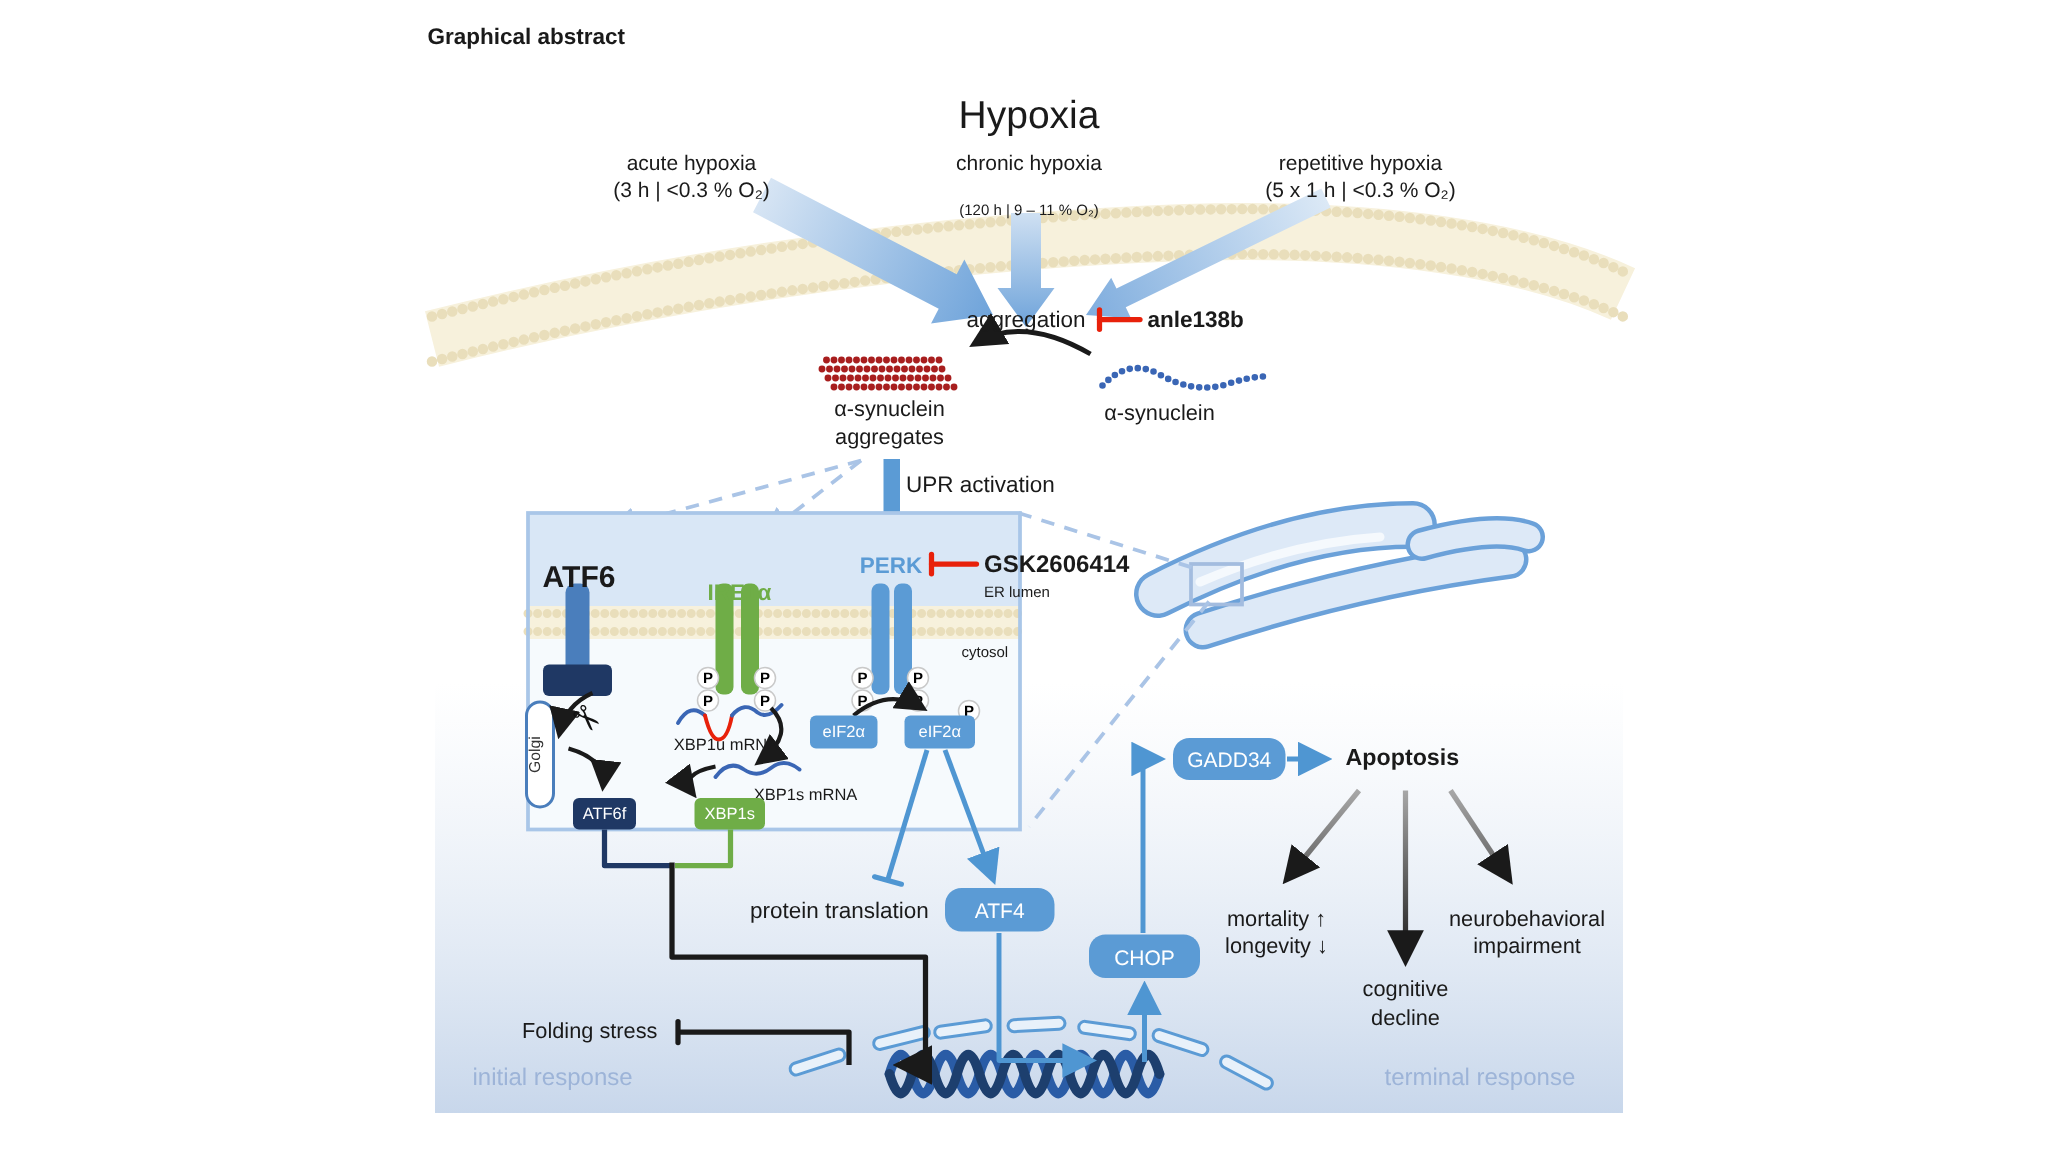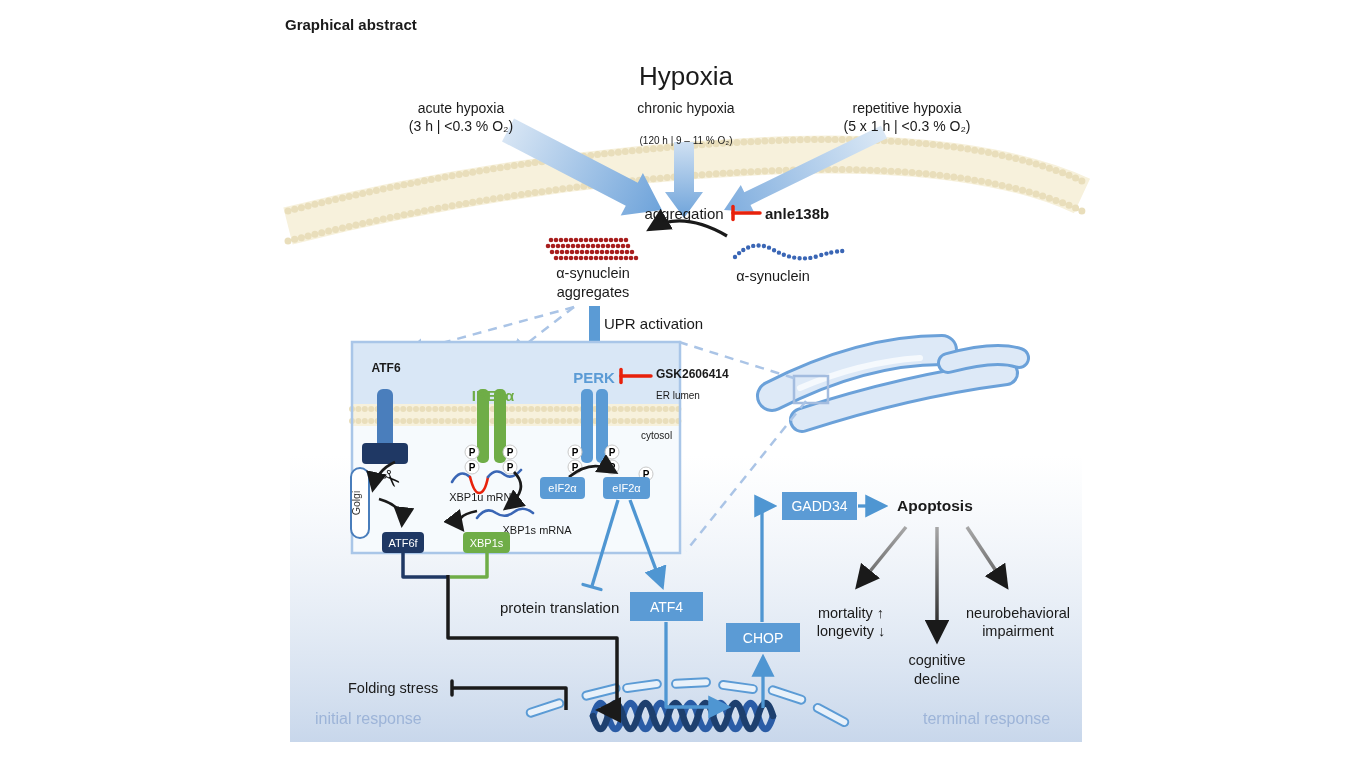--- a/index.html
+++ b/index.html
@@ -7,21 +7,21 @@
     position:relative;width:1366px;height:768px;background:#ffffff;overflow:hidden;
     font-family:"Liberation Sans",sans-serif;color:#1a1a1a;
   }
   .gfx{position:absolute;left:0;top:0;width:1366px;height:768px;}
   .lbl{position:absolute;white-space:nowrap;line-height:1.15;}
   .ctr{transform:translateX(-50%);text-align:center;}
   .it{}
   .b{font-weight:bold;}
   .badge{
     position:absolute;display:flex;align-items:center;justify-content:center;
-    color:#ffffff;background:#5b9bd5;border-radius:0;
+    color:#ffffff;background:#5b9bd5;border-radius:11px;
     font-family:"Liberation Sans",sans-serif;
   }
   .badge.small{border-radius:4px;font-size:11px;}
   .navybg{background:#1f3864;}
   .greenbg{background:#6fad47;}
   .phase{color:#9db4d8;font-size:16px;}
   .scissors{position:absolute;font-size:23px;transform:rotate(45deg);color:#111;}
 </style>
 </head>
 <body>
@@ -255,24 +255,24 @@
 
   <div class="lbl ctr it" style="left:684px;top:205px;font-size:15px;">aggregation</div>
   <div class="lbl b" style="left:765px;top:205px;font-size:15px;">anle138b</div>
 
   <div class="lbl ctr" style="left:593px;top:265px;font-size:14.5px;">α-synuclein</div>
   <div class="lbl ctr" style="left:593px;top:284px;font-size:14.5px;">aggregates</div>
   <div class="lbl ctr" style="left:773px;top:268px;font-size:14.5px;">α-synuclein</div>
 
   <div class="lbl it" style="left:604px;top:315px;font-size:15px;">UPR activation</div>
 
-  <div class="lbl ctr b" style="left:386px;top:362px;font-size:12px;text-align:right;">ATF6</div>
+  <div class="lbl ctr b" style="left:386px;top:374px;font-size:20px;text-align:right;">ATF6</div>
   <div class="lbl ctr b" style="left:493px;top:387px;font-size:15px;color:#6fad47;">IRE1α</div>
   <div class="lbl ctr b" style="left:594px;top:369px;font-size:15px;color:#5b9bd5;">PERK</div>
-  <div class="lbl b" style="left:656px;top:368px;font-size:12px;">GSK2606414</div>
+  <div class="lbl b" style="left:656px;top:368px;font-size:16px;">GSK2606414</div>
 
   <div class="lbl" style="left:632px;top:390px;font-size:10px;padding-left:24px;">ER lumen</div>
   <div class="lbl" style="left:641px;top:430px;font-size:10px;">cytosol</div>
 
   <span class="scissors" style="left:381px;top:466px;">✂</span>
 
   <div class="lbl ctr" style="left:484px;top:491px;font-size:11px;">XBP1u mRNA</div>
   <div class="lbl ctr" style="left:537px;top:524px;font-size:11px;">XBP1s mRNA</div>
 
   <div class="badge small navybg" style="left:382px;top:532px;width:42px;height:21px;">

